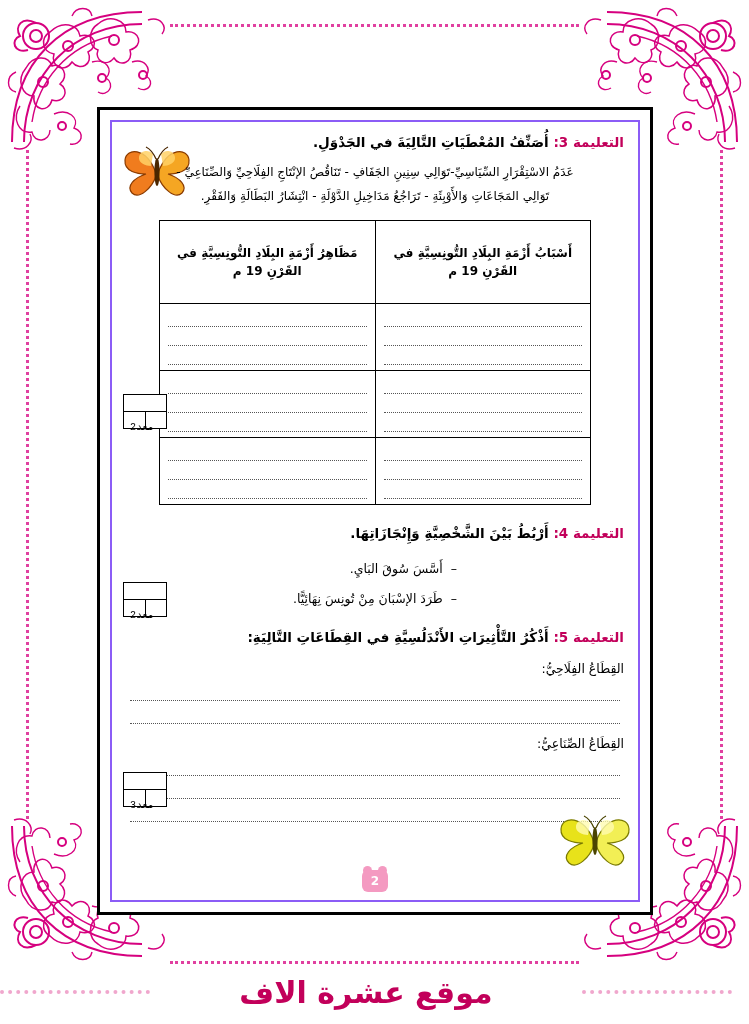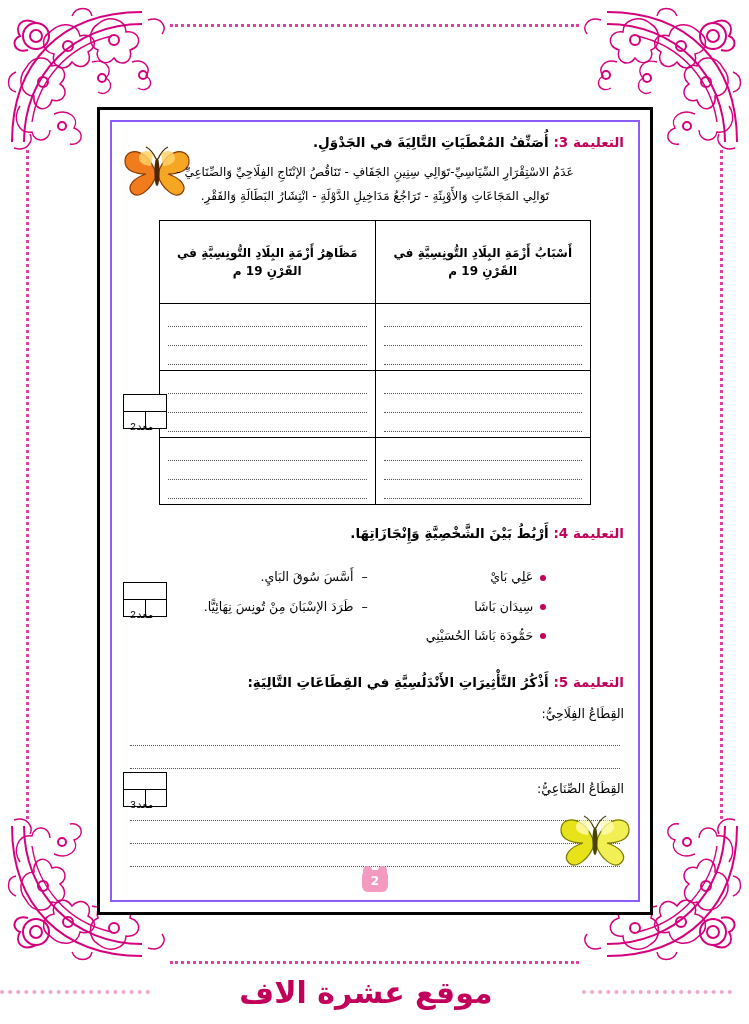--- a/index.html
+++ b/index.html
@@ -137,21 +137,21 @@
 
   
   .match-wrap {
     direction: rtl;
     margin-top: 10px;
     display: flex;
     justify-content: center;
     gap: 42px;
     font-size: 12.5px;
   }
-  .match-col { list-style: none; margin: 8px; padding: 0; }
+  .match-col { list-style: none; margin: 0; padding: 0; }
   .match-col li {
     line-height: 2.35;
     white-space: nowrap;
   }
   .bullet {
     display: inline-block;
     width: 6px; height: 6px;
     background: #c2005a;
     border-radius: 50%;
     margin-left: 7px;
@@ -468,25 +468,20 @@
       </div>
 
       <div style="margin-top:18px">
         <p class="task-head">
           <span class="task-num">التعليمة 4:</span>
           <span>أَرْبُطُ بَيْنَ الشَّخْصِيَّةِ وَإِنْجَازَاتِهَا.</span>
         </p>
 
         <div class="match-wrap">
           <ul class="match-col">
-            <li><span class="bullet"></span><span>عَلِي بَايْ</span></li>
-            <li><span class="bullet"></span><span>سِيدَان بَاشَا</span></li>
-            <li><span class="bullet"></span><span>حَمُّودَة بَاشَا الحُسَيْنِي</span></li>
-          </ul>
-          <ul class="match-col">
             <li><span class="dash">–</span> <span>أَسَّسَ سُوقَ البَايِ.</span></li>
             <li><span class="dash">–</span> <span>طَرَدَ الإسْبَانَ مِنْ تُونِسَ نِهَائِيًّا.</span></li>
           </ul>
         </div>
       </div>
 
       <div style="margin-top:14px">
         <p class="task-head">
           <span class="task-num">التعليمة 5:</span>
           <span>أَذْكُرُ التَّأْثِيرَاتِ الأَنْدَلُسِيَّةِ في القِطَاعَاتِ التَّالِيَةِ:</span>

